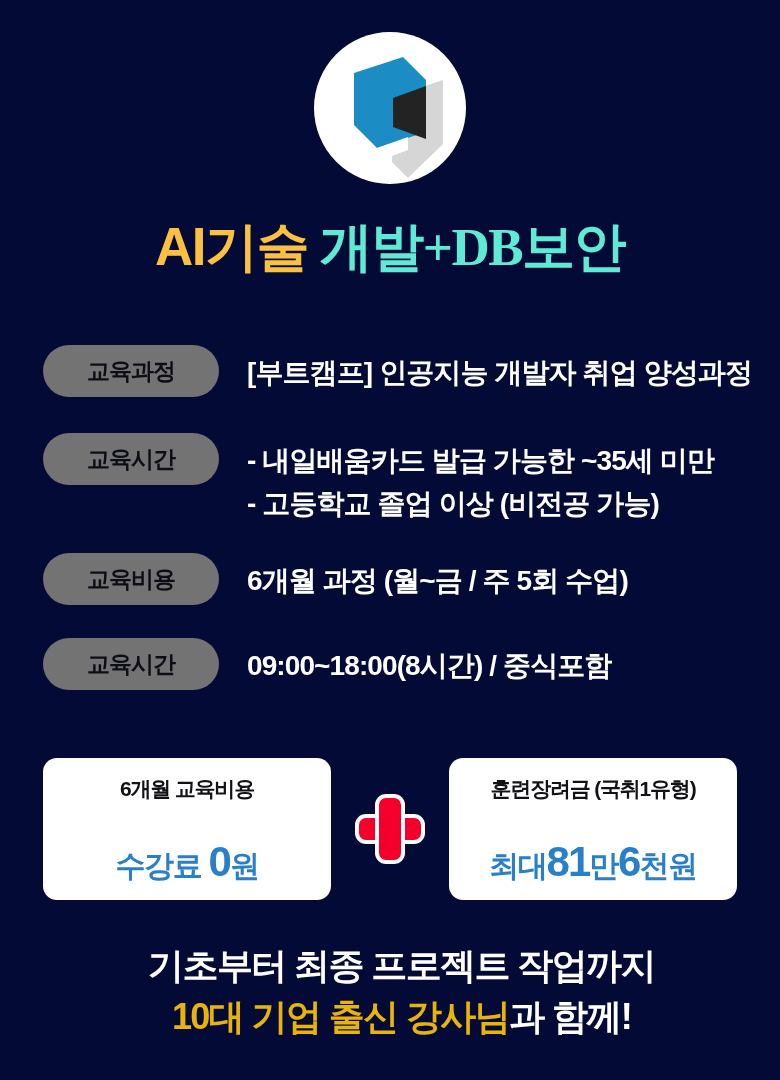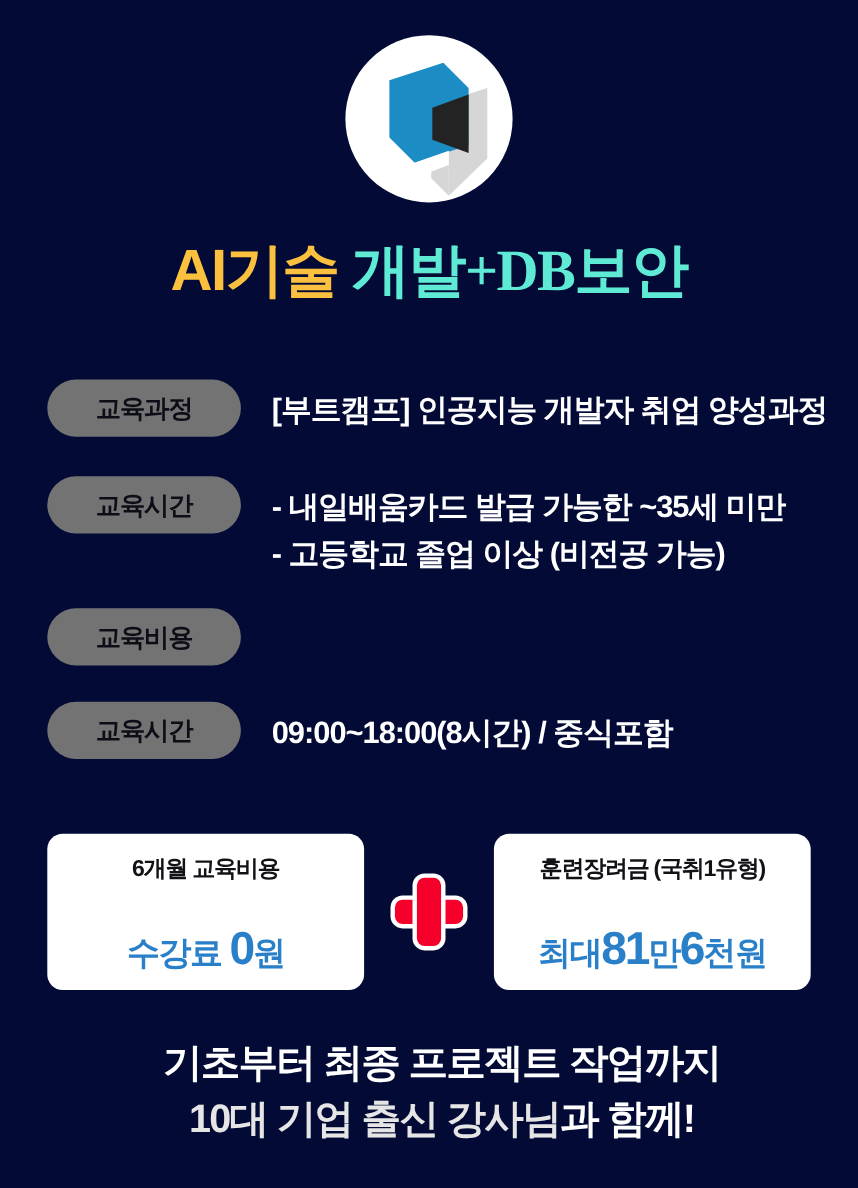--- a/index.html
+++ b/index.html
@@ -167,21 +167,21 @@
     top: 940px;
     left: 0; right: 0;
     text-align: center;
     font-size: 36px;
     font-weight: 800;
     letter-spacing: -1.6px;
     line-height: 1.42;
     white-space: nowrap;
   }
   .slogan .white { color: #ffffff; }
-  .slogan .lblue { color: #e5e5e5; text-align: center; }
+  .slogan .lblue { color: #eab308; text-align: center; }
   .slogan .l1, .slogan .l2 { display: block; margin-left: 23px; }
 </style>
 </head>
 <body>
 
 <div class="logo-wrap">
   <div class="logo-circle">
     <svg class="logo-svg" width="152" height="152" viewBox="0 0 152 152">
 
       <polygon points="98,58 129,48 129,112 94,146 94,88 78,94 78,72" fill="#d6d6d6"></polygon>
@@ -212,20 +212,23 @@
   <div class="info-row row-2">
     <div class="pill">교육시간</div>
     <div class="info-values">
       <span class="line">- 내일배움카드 발급 가능한 ~35세 미만</span>
       <span class="line">- 고등학교 졸업 이상 (비전공 가능)</span>
     </div>
   </div>
 
   <div class="info-row row-3">
     <div class="pill">교육비용</div>
+    <div class="info-values">
+      <span class="line">6개월 과정 (월~금 / 주 5회 수업)</span>
+    </div>
   </div>
 
   <div class="info-row">
     <div class="pill">교육시간</div>
     <div class="info-values">
       <span class="line">09:00~18:00(8시간) / 중식포함</span>
     </div>
   </div>
 
 </div>

